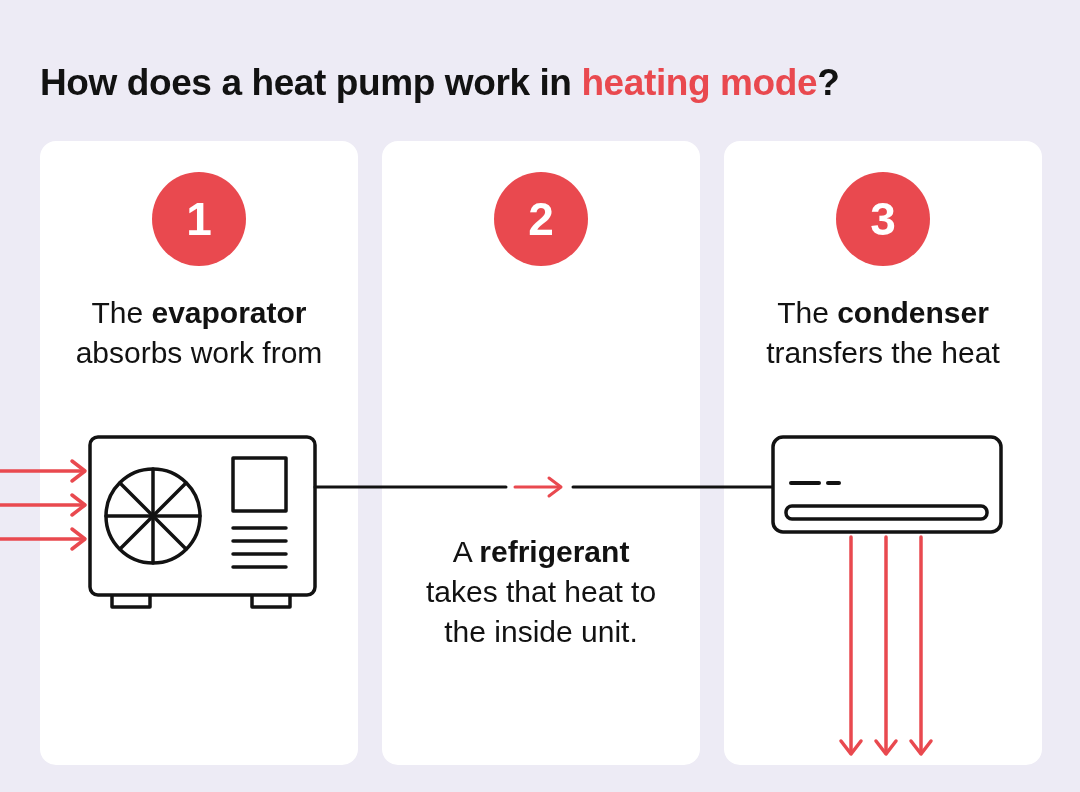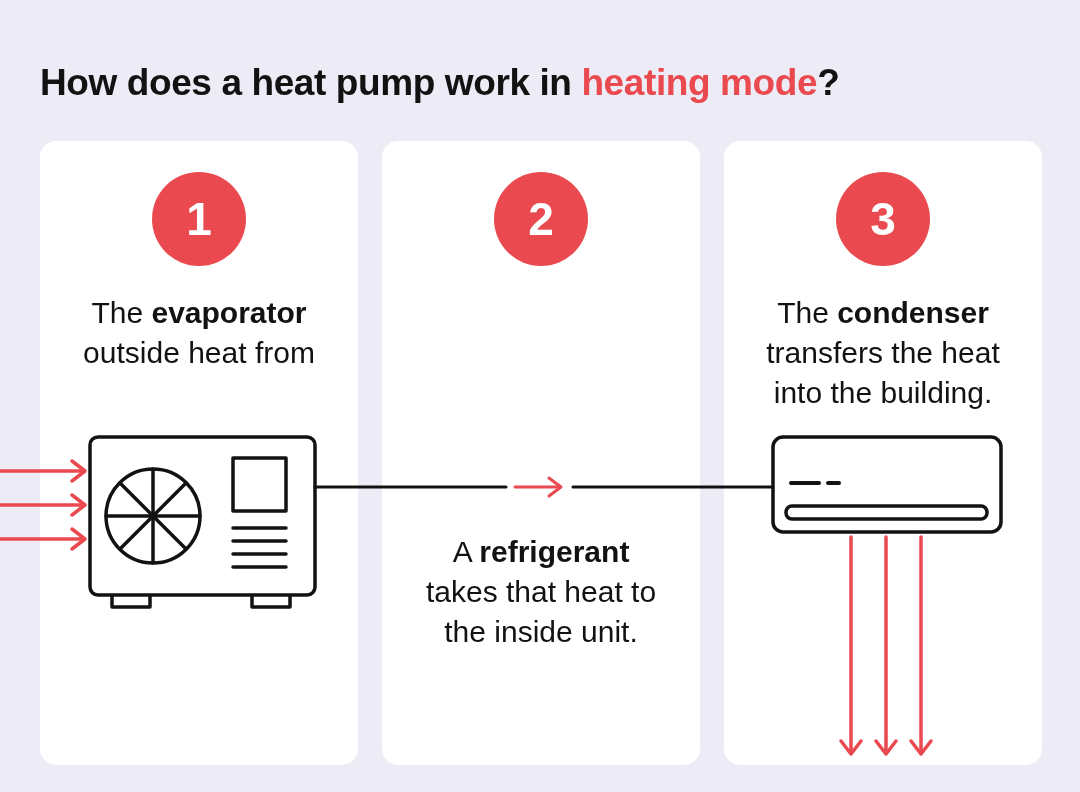--- a/index.html
+++ b/index.html
@@ -79,39 +79,38 @@
 <div class="page">
 
   <h1 class="title"><span>How does a heat pump work in </span><span class="hl">heating mode</span><span>?</span></h1>
 
   <div class="cards">
 
     <section class="card">
       <div class="badge">1</div>
       <p class="step-text">
         <span class="line"><span>The </span><strong>evaporator</strong></span>
-        <span class="line">outside heat from</span>
+        <span class="line">absorbs work from</span>
       </p>
     </section>
 
     <section class="card">
       <div class="badge">2</div>
       <p class="step-text low">
         <span class="line"><span>A </span><strong>refrigerant</strong></span>
         <span class="line">takes that heat to</span>
         <span class="line">the inside unit.</span>
       </p>
     </section>
 
     <section class="card">
       <div class="badge">3</div>
       <p class="step-text">
         <span class="line"><span>The </span><strong>condenser</strong></span>
         <span class="line">transfers the heat</span>
-        <span class="line">into the building.</span>
       </p>
     </section>
 
   </div>
 
   <svg class="art" width="1080" height="792" viewBox="0 0 1080 792">
 
     <g class="accent" stroke-width="3.5">
       <line x1="0" y1="471" x2="84" y2="471"></line>
       <polyline points="72,461 85,471 72,481"></polyline>

